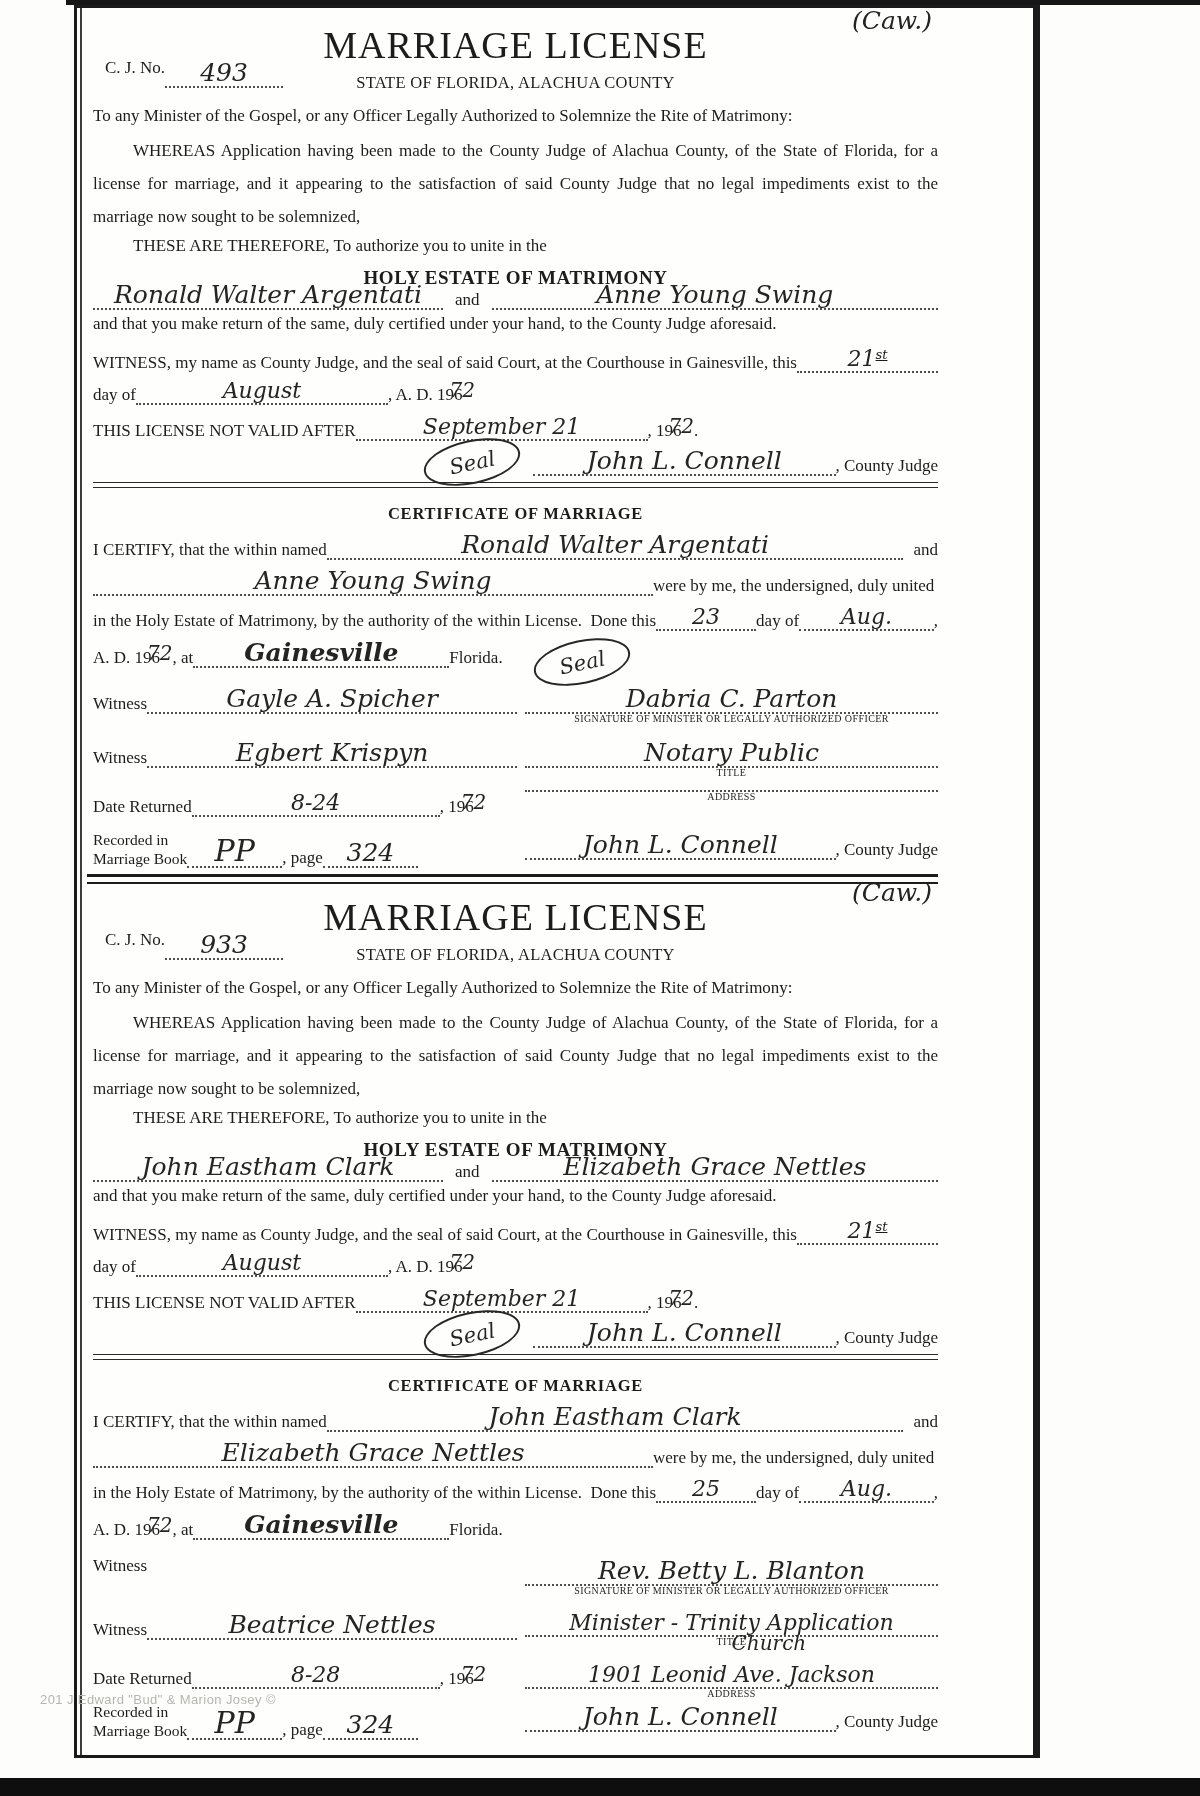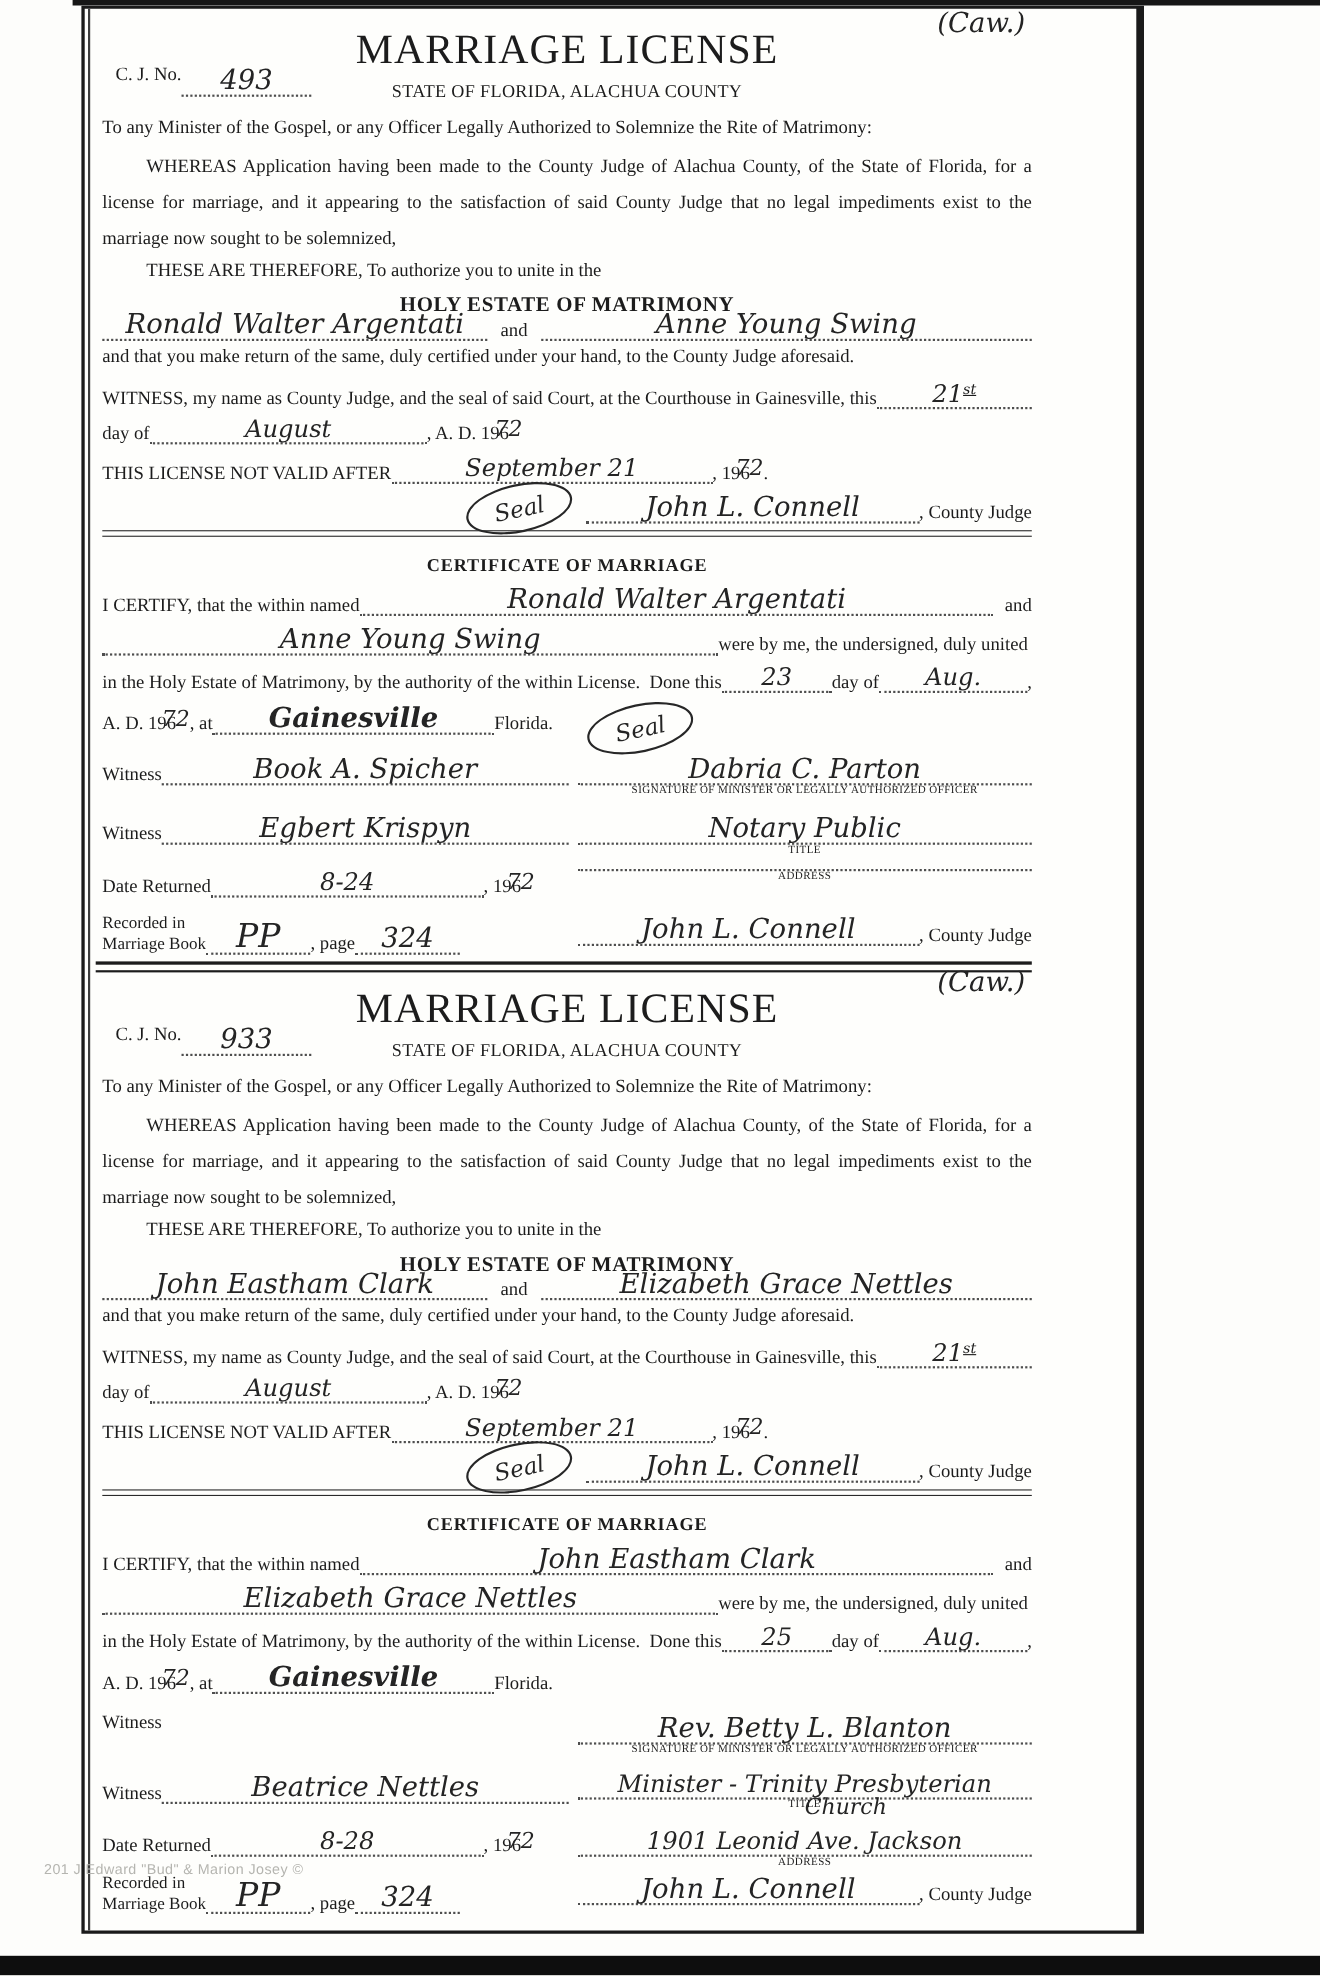--- a/index.html
+++ b/index.html
@@ -174,21 +174,21 @@
         <span class="t">A. D. 196</span>
         <span class="hw year">72</span>
         <span class="t">, at</span>
         <span class="fld place"><span class="hw hw-lg">Gainesville</span></span>
         <span class="t">Florida.</span>
       </div>
 
       <div class="certcols">
         <div class="ccell cl ct1">
           <span class="t">Witness</span>
-          <span class="fld wit"><span class="hw hw-lg">Book A. Spicher</span></span>
+          <span class="fld wit"><span class="hw hw-lg">Gayle A. Spicher</span></span>
         </div>
         <div class="ccell cl ct2">
           <span class="t">Witness</span>
           <span class="fld wit"><span class="hw hw-lg">Egbert Krispyn</span></span>
         </div>
         <div class="ccell cl ct3">
           <span class="t">Date Returned</span>
           <span class="fld dret"><span class="hw hw-md">8-24</span></span>
           <span class="t">, 196</span>
           <span class="hw year">72</span>
@@ -322,21 +322,21 @@
 Marriage Book</span>
           <span class="fld book"><span class="hw">PP</span></span>
           <span class="t">, page</span>
           <span class="fld pagef"><span class="hw hw-lg">324</span></span>
         </div>
 
         <div class="ccell cr ct1">
           <span class="fld rcol"><span class="hw hw-lg">Rev. Betty L. Blanton</span><span class="cap">SIGNATURE OF MINISTER OR LEGALLY AUTHORIZED OFFICER</span></span>
         </div>
         <div class="ccell cr ct2">
-          <span class="fld rcol"><span class="hw hw-md">Minister - Trinity Presbyterian</span><span class="cap">TITLE</span><span class="t2"><span class="hw hw-sm">Church</span></span></span>
+          <span class="fld rcol"><span class="hw hw-md">Minister - Trinity Application</span><span class="cap">TITLE</span><span class="t2"><span class="hw hw-sm">Church</span></span></span>
         </div>
         <div class="ccell cr ct3">
           <span class="fld rcol"><span class="hw hw-md">1901 Leonid Ave. Jackson</span><span class="cap">ADDRESS</span></span>
         </div>
         <div class="ccell cr ct4">
           <span class="fld judge2"><span class="hw hw-lg">John L. Connell</span></span>
           <span class="t">, County Judge</span>
         </div>
       </div>
     </section>

